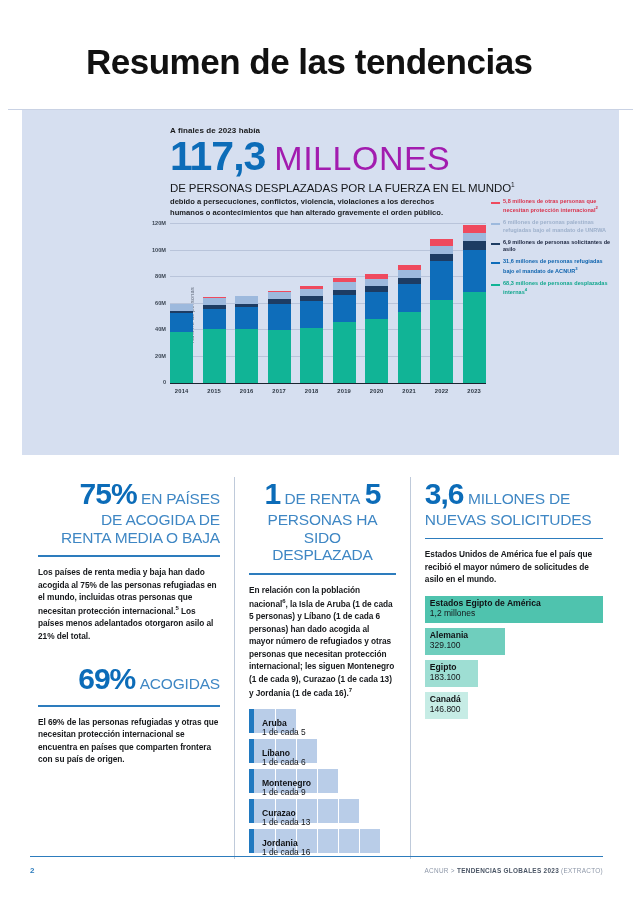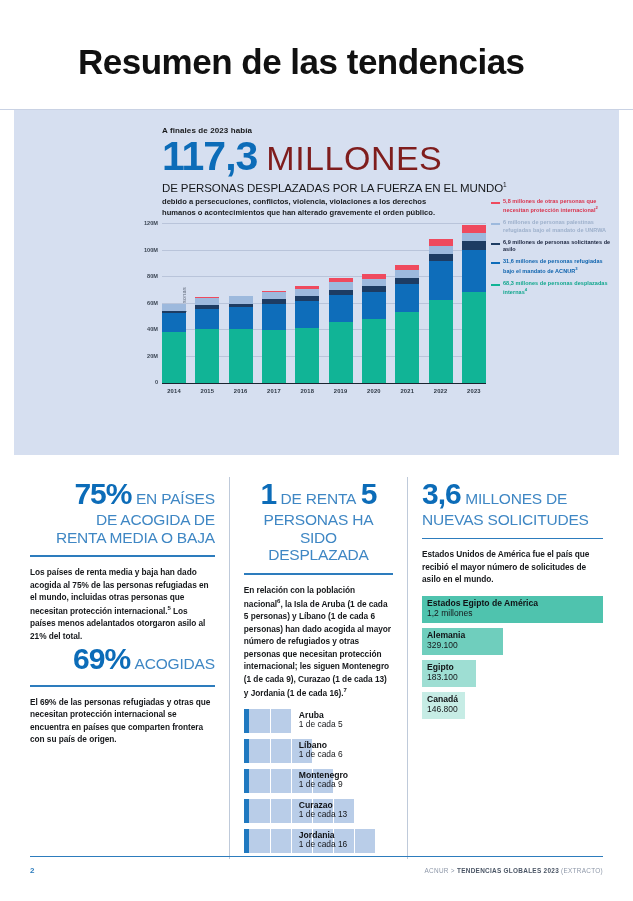--- a/index.html
+++ b/index.html
@@ -11,20 +11,21 @@
     background: #ffffff;
     font-family: "Liberation Sans", sans-serif;
     overflow: hidden;
   }
 
   .page {
     position: relative;
     width: 633px;
     height: 901px;
     background: #ffffff;
+    padding-left: 8px;
   }
 
   
   .title-band {
     padding: 44px 0 18px 78px;
   }
   .page-title {
     font-size: 35px;
     font-weight: bold;
     color: #111111;
@@ -64,21 +65,21 @@
   }
   .bignum {
     font-size: 41px;
     font-weight: bold;
     color: #0c6cb8;
     letter-spacing: -1px;
   }
   .bignum-unit {
     font-size: 34px;
     font-weight: 300;
-    color: #7f1d1d;
+    color: #a21caf;
     letter-spacing: 0.5px;
   }
   .hero-sub {
     font-size: 11.5px;
     font-weight: 500;
     color: #16181b;
     margin-top: 4px;
     letter-spacing: -0.1px;
   }
   .hero-sub sup { font-size: 6.5px; }
@@ -249,25 +250,24 @@
   }
   .ratio-block {
     width: 21px;
     background: #b9cde8;
     border-left: 1.5px solid #ffffff;
   }
   .ratio-block:first-child { border-left: none; }
   .ratio-caption {
     position: absolute;
     left: 8px;
-    top: 0;
+    top: 8px;
     line-height: 1.18;
     padding-top: 1px;
     white-space: nowrap;
-    margin-left: 42px;
   }
   .ratio-name {
     font-size: 8.6px;
     font-weight: bold;
     color: #101215;
     display: block;
   }
   .ratio-value {
     font-size: 8.4px;
     color: #15171a;
@@ -501,21 +501,21 @@
         <span class="stat-big">75%</span>
         <span class="stat-label">EN PAÍSES</span><br>
         <span class="stat-label">DE ACOGIDA DE</span><br>
         <span class="stat-label">RENTA MEDIA O BAJA</span>
       </div>
       <div class="divider"></div>
       <p class="body-text">
         <span>Los países de renta media y baja han dado acogida al 75% de las personas refugiadas en el mundo, incluidas otras personas que necesitan protección internacional.</span><sup>5</sup><span> Los países menos adelantados otorgaron asilo al 21% del total.</span>
       </p>
 
-      <div class="stat-head right" style="margin-top:0;">
+      <div class="stat-head right" style="margin-top:20px;">
         <span class="stat-big">69%</span>
         <span class="stat-label">ACOGIDAS</span><br>
       </div>
       <div class="divider"></div>
       <p class="body-text">El 69% de las personas refugiadas y otras que necesitan protección internacional se encuentra en países que comparten frontera con su país de origen.</p>
     </div>
 
     <div class="col col-2">
       <div class="stat-head center">
         <span class="stat-big">1</span>

